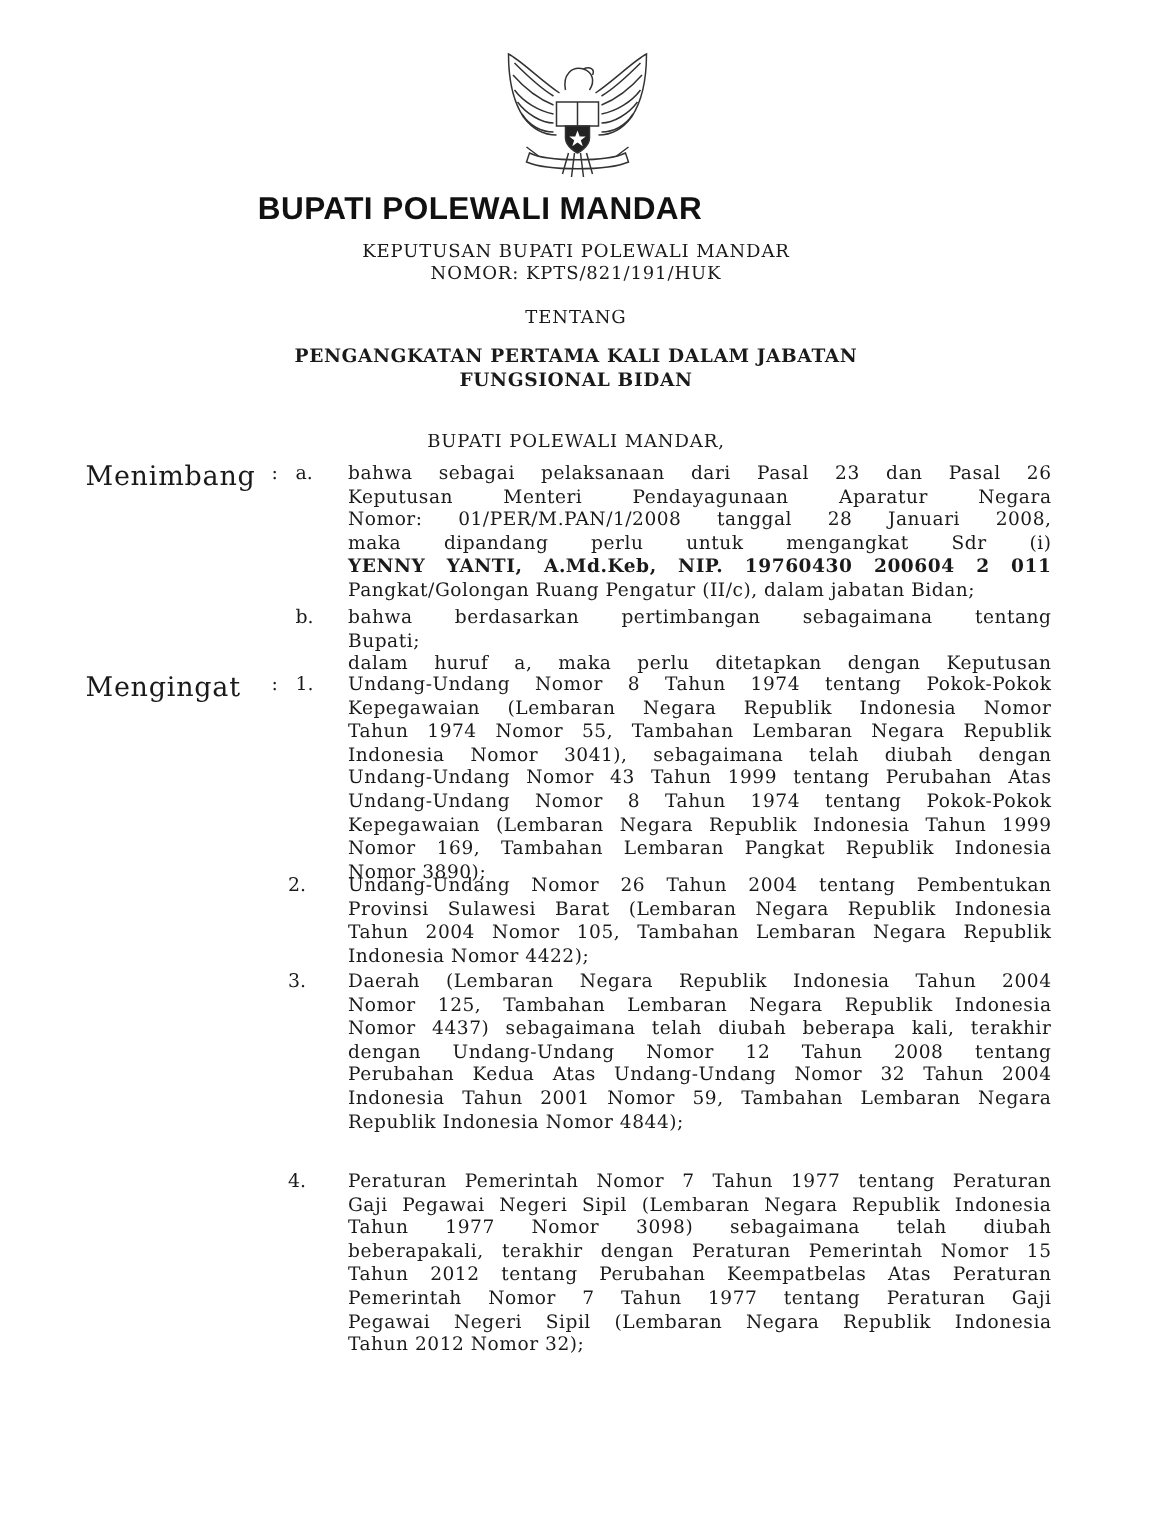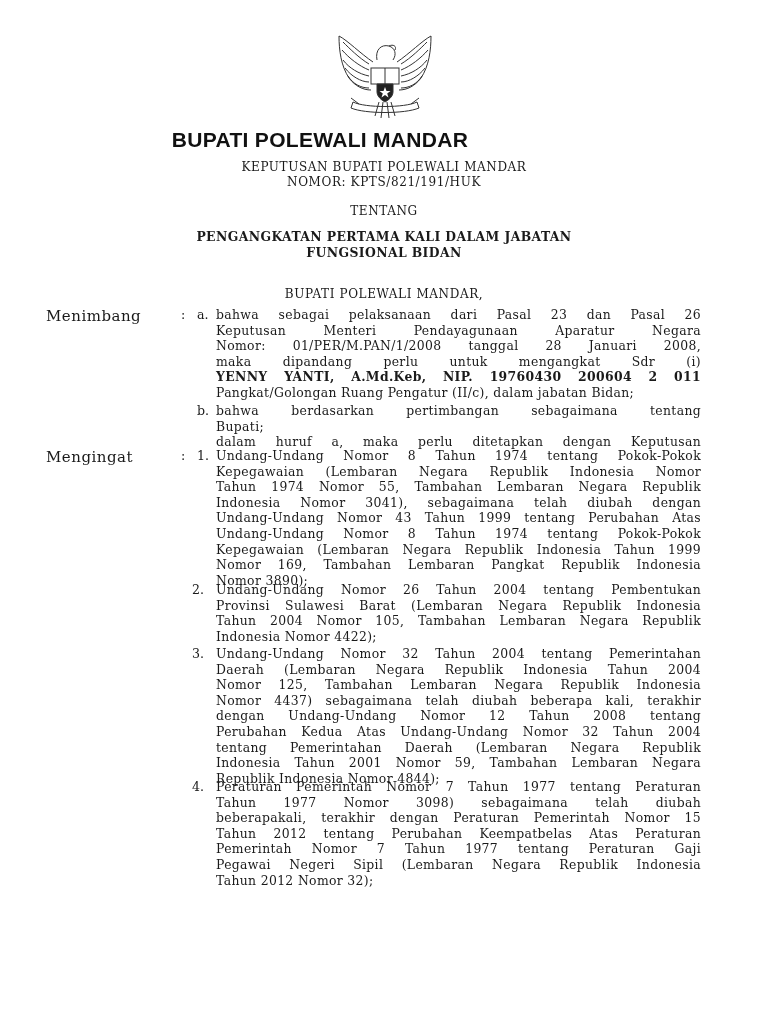--- a/index.html
+++ b/index.html
@@ -13,30 +13,30 @@
     position: absolute; left: 0; width: 640px; top: 128px; text-align: center;
     font-family: "Liberation Sans", "DejaVu Sans", sans-serif; font-weight: bold;
     font-size: 21px; letter-spacing: 0.3px; color: #111;
   }
   .center-line {
     position: absolute; left: 0; width: 768px; text-align: center;
     font-size: 12px; letter-spacing: 0.6px; line-height: 16px;
   }
   .center-bold { font-weight: bold; font-size: 12.4px; letter-spacing: 0.4px; }
   .row-label {
-    position: absolute; left: 46px; font-size: 15px; letter-spacing: 0.5px; text-align: center;
+    position: absolute; left: 57px; font-size: 18px; letter-spacing: 0.5px; text-align: center;
   }
   .colon { position: absolute; left: 181px; font-size: 12.6px; }
   .marker { position: absolute; font-size: 12.6px; }
   .para {
     position: absolute; left: 216px; width: 485px;
     font-size: 12.4px; line-height: 15.6px; text-align: justify;
     letter-spacing: 0.35px;
   }
-  .para .line { display: block; text-align: justify; text-align-last: justify; white-space: nowrap; }
+  .para .line { display: block; text-align: justify; text-align-last: justify; white-space: nowrap; margin-left: 16px; }
   .para .line.last { text-align-last: left; }
   .bold { font-weight: bold; }
 </style>
 </head>
 <body>
 
 <svg class="emblem" viewBox="0 0 104 92">
   <g fill="none" stroke="#333" stroke-width="1">
 
     <path d="M40 30 C28 22 14 8 6 4 C6 18 8 34 16 46 C22 54 30 58 38 58"></path>
@@ -115,33 +115,32 @@
 <div class="marker" style="left:192px; top:582px">2.</div>
 <div class="para" style="top:582px">
   <span class="line">Undang-Undang Nomor 26 Tahun 2004 tentang Pembentukan</span>
   <span class="line">Provinsi Sulawesi Barat (Lembaran Negara Republik Indonesia</span>
   <span class="line">Tahun 2004 Nomor 105, Tambahan Lembaran Negara Republik</span>
   <span class="line last">Indonesia Nomor 4422);</span>
 </div>
 
 <div class="marker" style="left:192px; top:646px">3.</div>
 <div class="para" style="top:646px">
-  <span class="line">Undang-Undang Nomor 32 Tahun 2004 tentang Pemerintahan</span>
   <span class="line">Daerah (Lembaran Negara Republik Indonesia Tahun 2004</span>
   <span class="line">Nomor 125, Tambahan Lembaran Negara Republik Indonesia</span>
   <span class="line">Nomor 4437) sebagaimana telah diubah beberapa kali, terakhir</span>
   <span class="line">dengan Undang-Undang Nomor 12 Tahun 2008 tentang</span>
   <span class="line">Perubahan Kedua Atas Undang-Undang Nomor 32 Tahun 2004</span>
-  <span class="line">tentang Pemerintahan Daerah (Lembaran Negara Republik</span>
   <span class="line">Indonesia Tahun 2001 Nomor 59, Tambahan Lembaran Negara</span>
   <span class="line last">Republik Indonesia Nomor 4844);</span>
 </div>
 
 <div class="marker" style="left:192px; top:779px">4.</div>
 <div class="para" style="top:779px">
   <span class="line">Peraturan Pemerintah Nomor 7 Tahun 1977 tentang Peraturan</span>
+  <span class="line">Gaji Pegawai Negeri Sipil (Lembaran Negara Republik Indonesia</span>
   <span class="line">Tahun 1977 Nomor 3098) sebagaimana telah diubah</span>
   <span class="line">beberapakali, terakhir dengan Peraturan Pemerintah Nomor 15</span>
   <span class="line">Tahun 2012 tentang Perubahan Keempatbelas Atas Peraturan</span>
   <span class="line">Pemerintah Nomor 7 Tahun 1977 tentang Peraturan Gaji</span>
   <span class="line">Pegawai Negeri Sipil (Lembaran Negara Republik Indonesia</span>
   <span class="line last">Tahun 2012 Nomor 32);</span>
 </div>
 
 </body></html>

